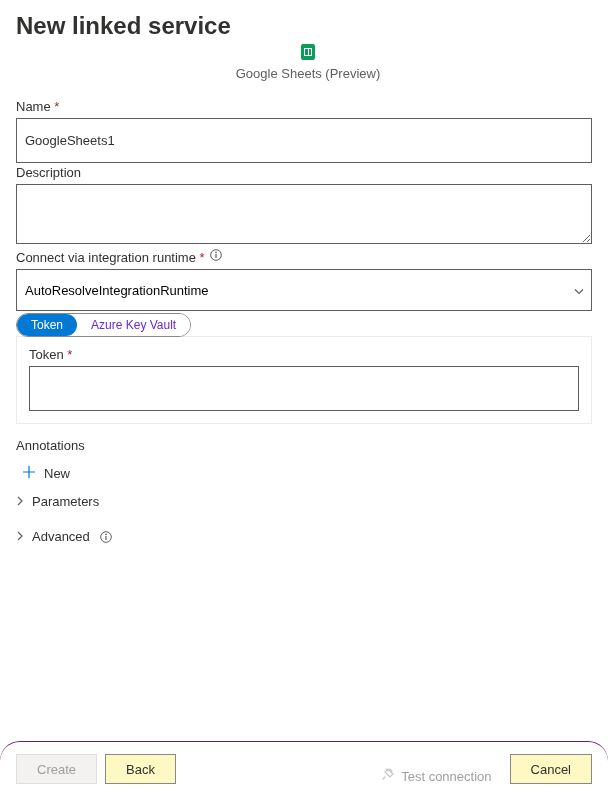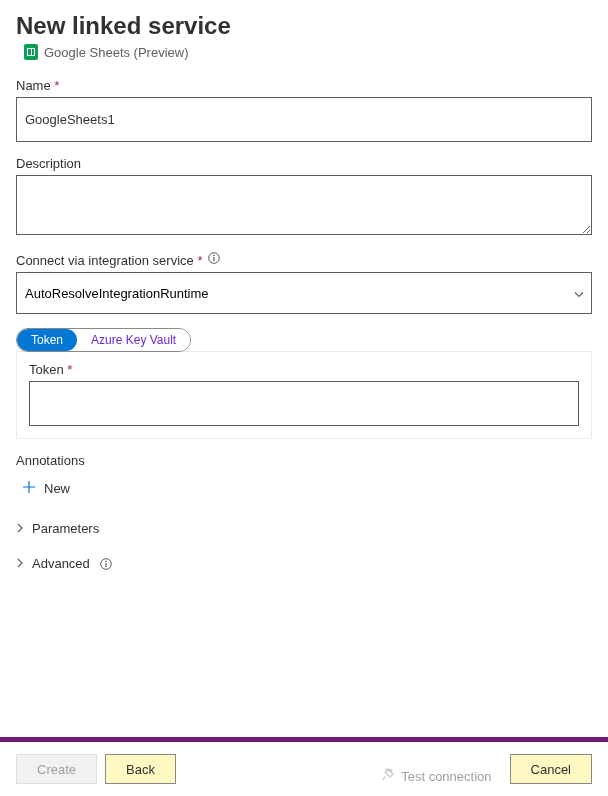--- a/index.html
+++ b/index.html
@@ -23,20 +23,21 @@
       font-weight: 600;
       color: #323130;
       margin-bottom: 4px;
     }
     .service-type {
       display: flex;
       align-items: center;
       gap: 6px;
       margin-bottom: 18px;
       margin-left: 8px;
+      flex-direction: column;
     }
     .service-type-label {
       font-size: 13px;
       color: #605e5c;
     }
     .sheets-icon {
       width: 14px;
       height: 16px;
       background: #0c9d58;
       border-radius: 2px;
@@ -49,21 +50,21 @@
       top: 4px; left: 3px; right: 3px; bottom: 4px;
       border: 1px solid #fff;
     }
     .sheets-icon::after {
       content: "";
       position: absolute;
       top: 4px; bottom: 4px; left: 50%;
       width: 1px;
       background: #fff;
     }
-    .field-group { margin-bottom: 14px; }
+    .field-group { margin-bottom: 2px; }
     .field-label {
       display: block;
       font-size: 13px;
       color: #323130;
       margin-bottom: 4px;
     }
     .required { color: #a4262c; }
     .info-icon-inline {
       display: inline-flex;
       width: 12px;
@@ -159,25 +160,26 @@
       gap: 8px;
       padding: 6px 0;
       cursor: pointer;
       font-size: 13px;
       color: #323130;
       background: none;
       border: none;
       font-family: inherit;
     }
     .footer {
-      border-top: 5px solid #701a75;
+      border-top: 1px solid #701a75;
       padding: 12px 16px;
       display: flex;
       align-items: center;
       gap: 8px;
+      border-radius: 20px;
     }
     .btn {
       height: 30px;
       padding: 0 20px;
       border: 1px solid #8a8886;
       background: #fef9c3;
       font-size: 13px;
       font-family: inherit;
       cursor: pointer;
       color: #323130;
@@ -219,21 +221,21 @@
     <input class="text-input" type="text" value="GoogleSheets1" style="">
   </div>
 
   <div class="field-group">
     <label class="field-label">Description</label>
     <textarea class="textarea" style=""></textarea>
   </div>
 
   <div class="field-group">
     <label class="field-label">
-      <span>Connect via integration service</span>
+      <span>Connect via integration runtime</span>
       <span class="required"> *</span>
       <span class="info-icon-inline">
         <svg viewBox="0 0 12 12" width="12" height="12">
             <circle cx="6" cy="6" r="5.3" fill="none" stroke="#605e5c" stroke-width="1"></circle>
             <circle cx="6" cy="3.4" r="0.8" fill="#605e5c"></circle>
             <rect x="5.4" y="5" width="1.2" height="4" fill="#605e5c"></rect>
           </svg>
       </span>
     </label>
     <div class="select-wrap">

